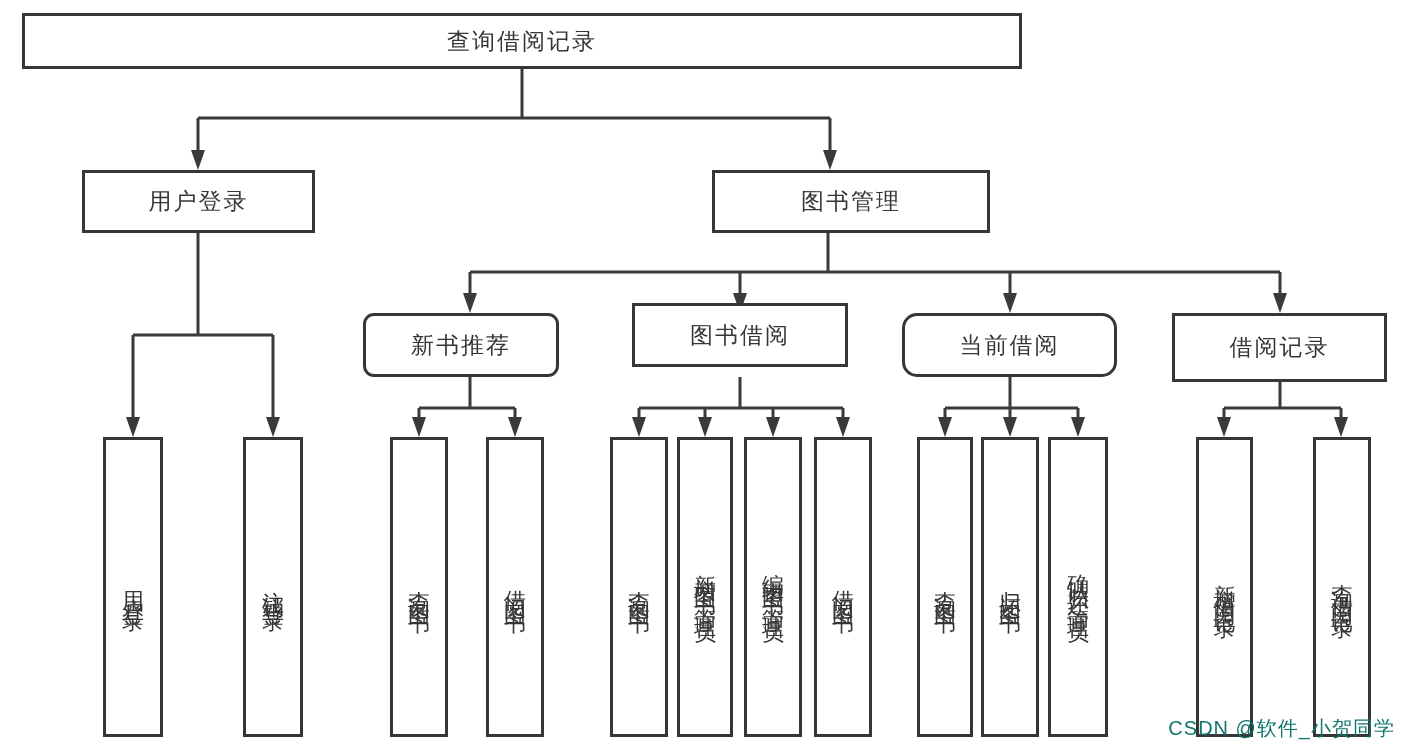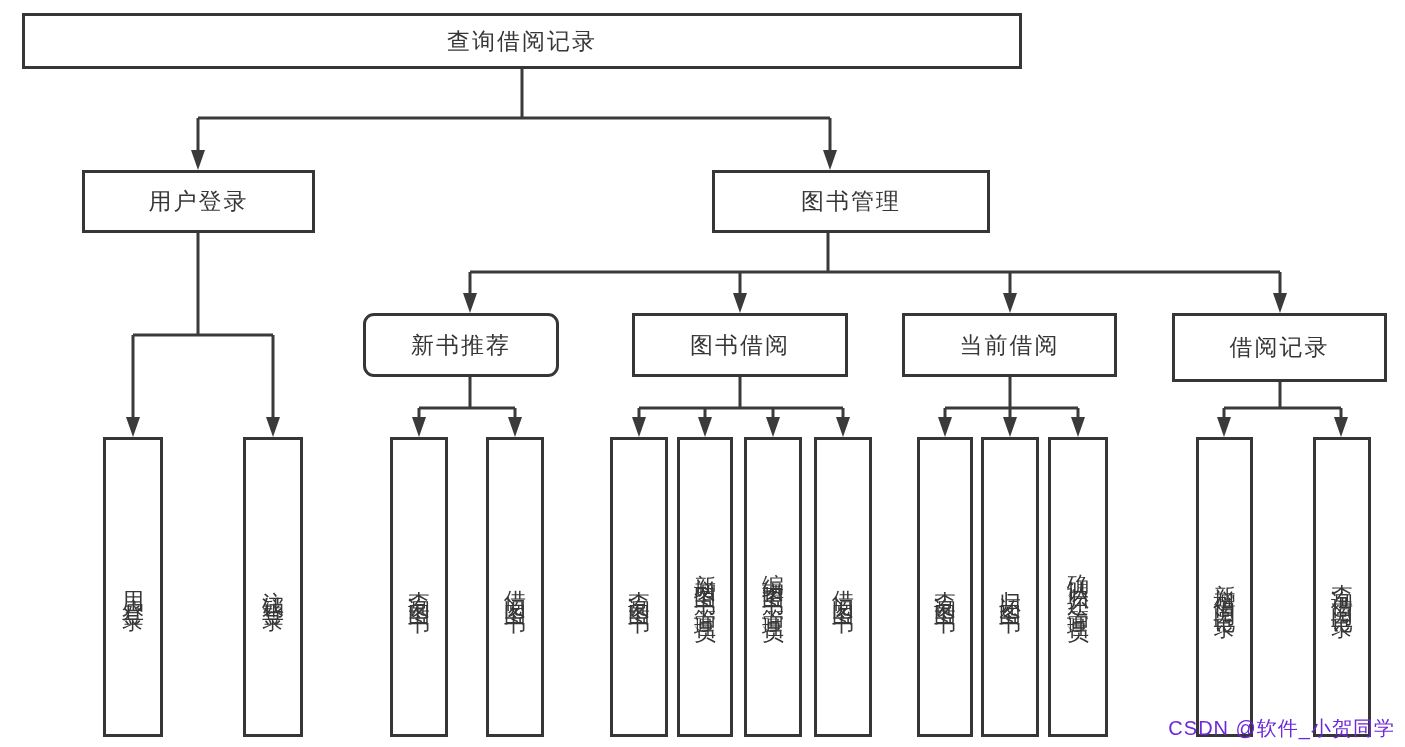--- a/index.html
+++ b/index.html
@@ -49,22 +49,22 @@
     font-size: 22px;
     letter-spacing: 7px;
     line-height: 1;
     color: #363636;
   }
   
   #root-box   { left: 22px;   top: 13px;  width: 1000px; height: 56px; }
   #user-login-group { left: 82px;  top: 170px; width: 233px; height: 63px; }
   #book-mgmt-group  { left: 712px; top: 170px; width: 278px; height: 63px; }
   #sec-new-book     { left: 363px; top: 313px; width: 196px; height: 64px; border-radius: 11px; }
-  #sec-book-borrow  { left: 632px; top: 313px; width: 216px; height: 64px; }
-  #sec-current      { left: 902px; top: 313px; width: 215px; height: 64px; }
+  #sec-book-borrow  { left: 632px; top: 303px; width: 216px; height: 64px; }
+  #sec-current      { left: 902px; top: 313px; width: 215px; height: 64px; border-radius: 15px; }
   #sec-records      { left: 1172px; top: 313px; width: 215px; height: 69px; }
   
   #leaf-user-login          { left: 103px;  width: 60px; }
   #leaf-logout              { left: 243px;  width: 60px; }
   #leaf-query-books-1       { left: 390px;  width: 58px; }
   #leaf-borrow-books-1      { left: 486px;  width: 58px; }
   #leaf-query-books-2       { left: 610px;  width: 58px; }
   #leaf-add-book-admin      { left: 677px;  width: 56px; }
   #leaf-edit-book-admin     { left: 744px;  width: 58px; }
   #leaf-borrow-books-2      { left: 814px;  width: 58px; }
@@ -72,21 +72,21 @@
   #leaf-return-book         { left: 981px;  width: 58px; }
   #leaf-confirm-return      { left: 1048px; width: 60px; }
   #leaf-add-borrow-record   { left: 1196px; width: 57px; }
   #leaf-query-borrow-record { left: 1313px; width: 58px; }
   .watermark {
     position: absolute;
     top: 715px;
     right: 10px;
     font-size: 20px;
     letter-spacing: 1px;
-    color: #6d28d9;
+    color: #0f766e;
     z-index: 5;
     white-space: nowrap;
   }
 </style>
 </head>
 <body>
 
 <div id="stage">
 
   <svg id="connectors" width="1405" height="747" viewBox="0 0 1405 747">

